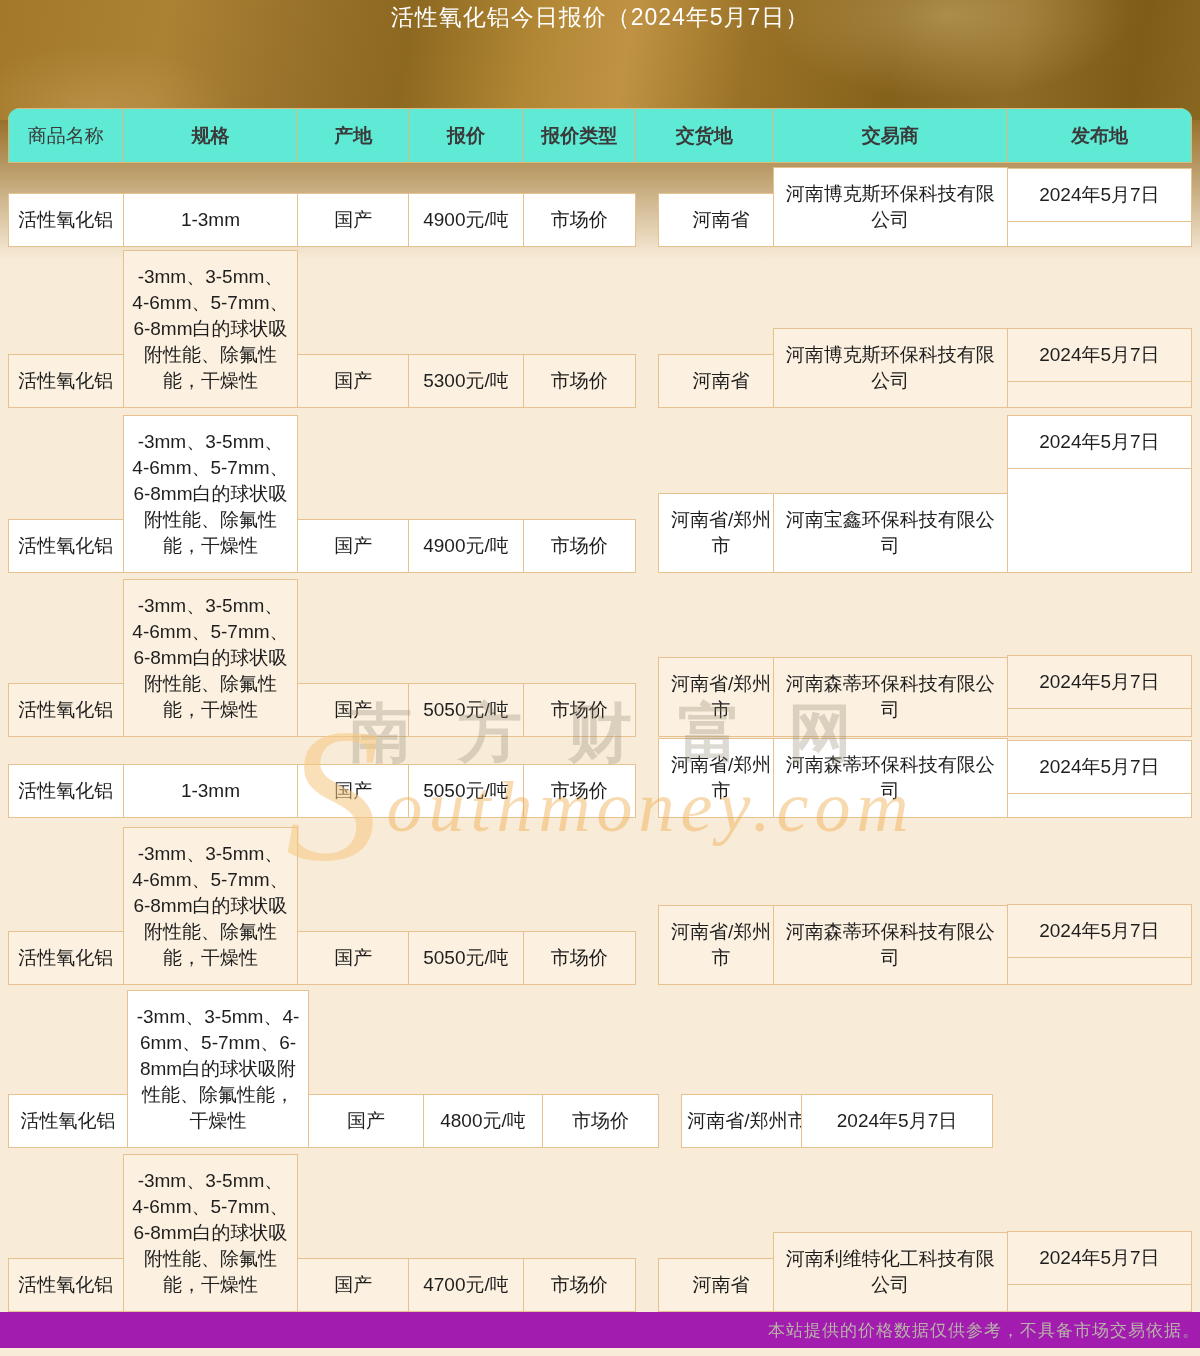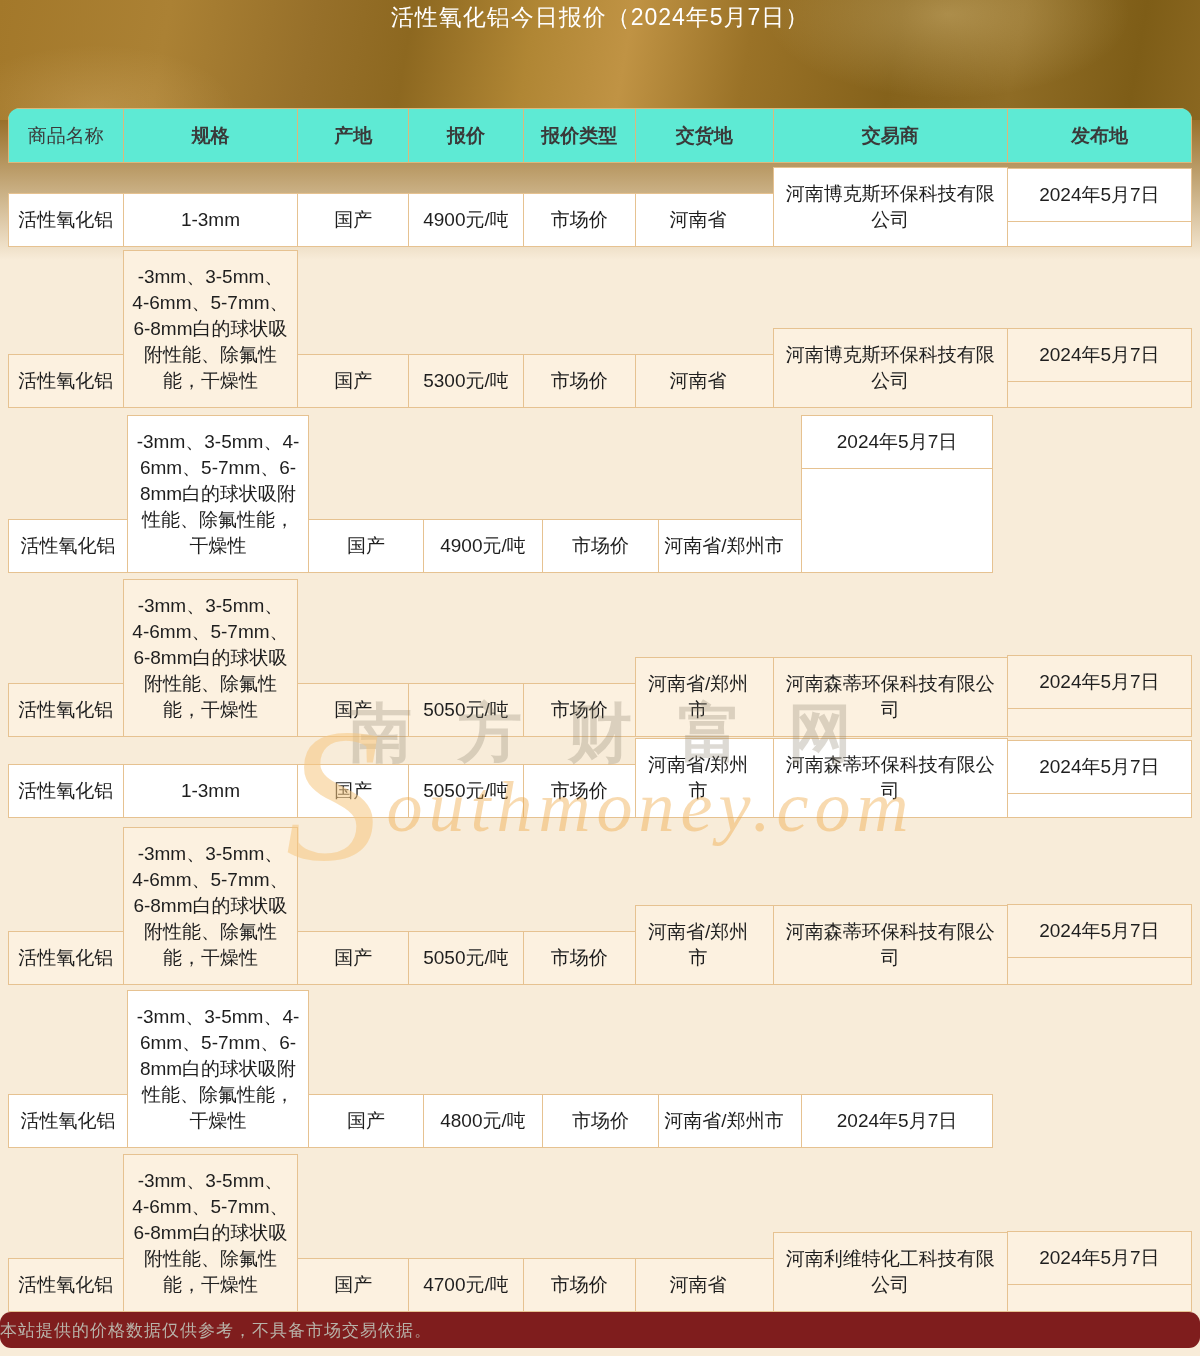--- a/index.html
+++ b/index.html
@@ -47,21 +47,21 @@
     padding:13px 8px;
   }
   .tail{box-sizing:border-box;width:100%;border:1px solid #e6c291;background:#fff;margin-top:-1px;}
 
   
   .row:nth-child(even) .cell,.row:nth-child(even) .tail{background:#fcf1e0;}
 
   
   .c-name{width:120px}.c-spec{width:182px}.c-origin{width:116px}.c-price{width:120px}
   .c-type{width:117px}.c-delivery{width:144px}.c-trader{width:244px}.c-date{width:192px}
-  .c-delivery .cell{padding-left:4px;padding-right:16px;}
+  .c-delivery .cell{padding-left:4px;padding-right:16px;margin-left:23px;}
 
   
   .r1{height:84px}.r2{height:161px}.r3{height:165px}.r4{height:164px}
   .r5{height:81px}.r6{height:167px}.r7{height:163px}.r8{height:164px}
   
   .r1 .tail{height:26px}.r2 .tail{height:27px}.r3 .tail{height:105px}.r4 .tail{height:29px}
   .r5 .tail{height:25px}.r6 .tail{height:28px}.r8 .tail{height:28px}
 
   
   .watermark{
@@ -75,22 +75,22 @@
   .wm-en{
     display:block;margin-top:-26px;
     font-family:Liberation Serif, serif;font-style:italic;
     font-size:72px;letter-spacing:6px;color:rgba(238,166,66,0.42);line-height:110px;
   }
   .wm-en .big-s{font-size:190px;line-height:0;vertical-align:-28px;color:rgba(246,198,128,0.55);}
 
   
   .footer-bar{
     position:absolute;left:0;top:1312px;width:1200px;height:36px;z-index:2;
-    background:#7f1d1d;display:flex;align-items:center;justify-content:flex-start;
-    font-size:17px;color:#b8b2a8;letter-spacing:1px;border-radius:11px;
+    background:#a21caf;display:flex;align-items:center;justify-content:flex-end;
+    font-size:17px;color:#b8b2a8;letter-spacing:1px;
   }
 </style>
 </head>
 <body>
 
 <div class="page">
 
   <div class="hero">
     <div class="title">活性氧化铝今日报价（2024年5月7日）</div>
   </div>
@@ -173,20 +173,23 @@
           </div>
           <div class="col c-price">
             <div class="cell">4900元/吨</div>
           </div>
           <div class="col c-type">
             <div class="cell">市场价</div>
           </div>
           <div class="col c-delivery">
             <div class="cell">河南省/郑州市</div>
           </div>
+          <div class="col c-trader">
+            <div class="cell">河南宝鑫环保科技有限公司</div>
+          </div>
           <div class="col c-date">
             <div class="cell">2024年5月7日</div>
             <div class="tail"></div>
           </div>
         </div>
         <div class="row r4">
           <div class="col c-name">
             <div class="cell">活性氧化铝</div>
           </div>
           <div class="col c-spec">

